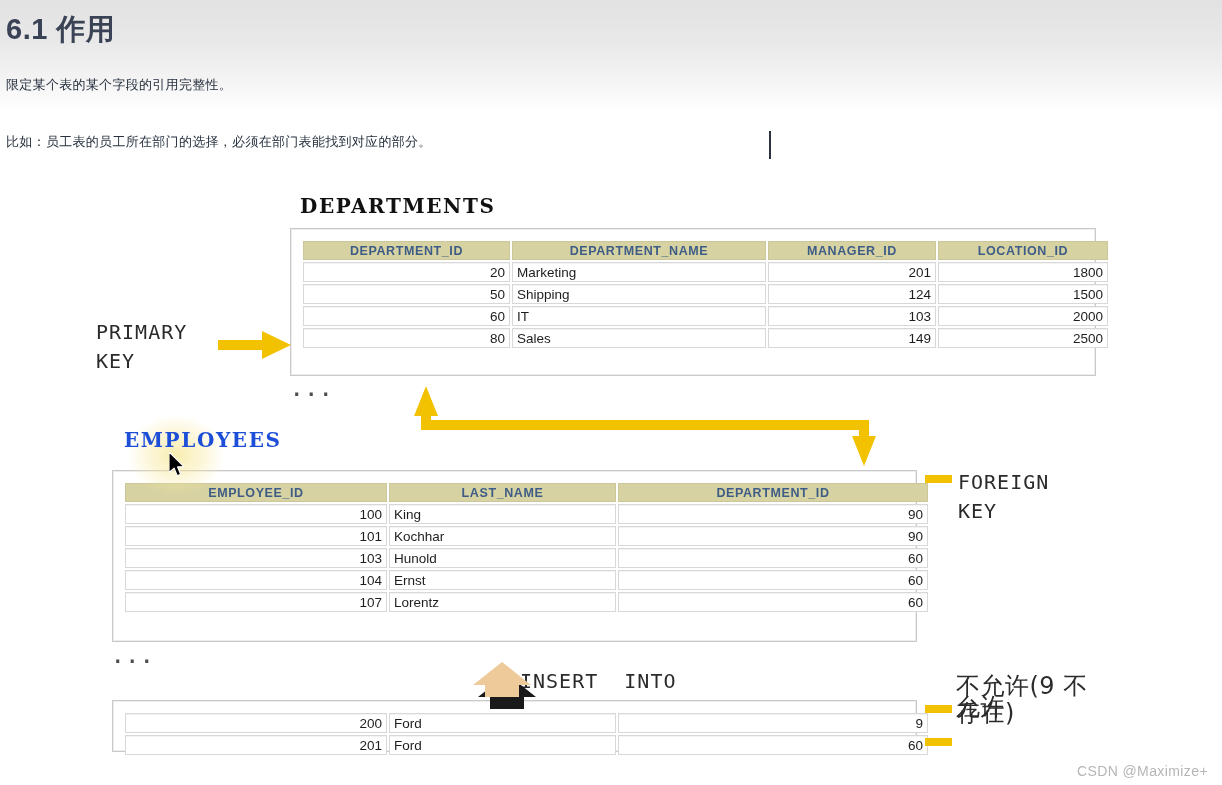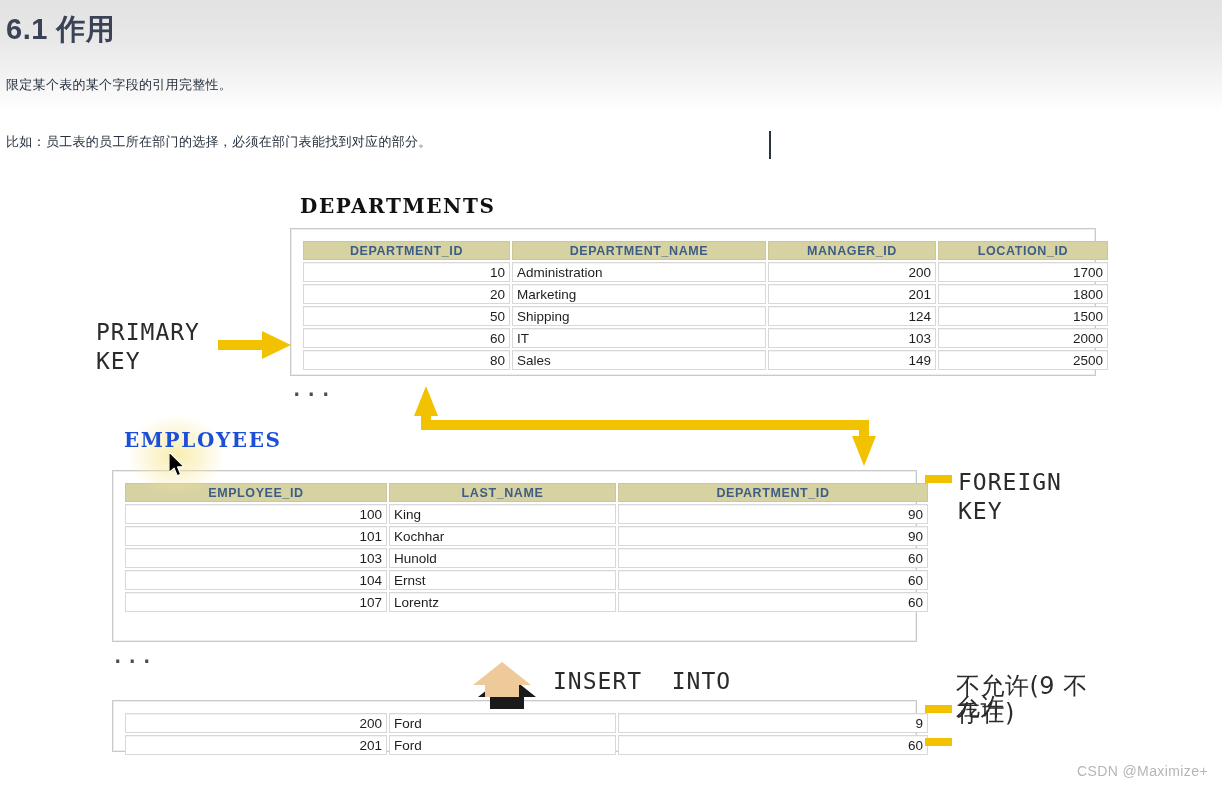--- a/index.html
+++ b/index.html
@@ -144,29 +144,29 @@
     letter-spacing: 3px;
     color: #4d4d4d;
   }
   #ellipsis-departments { left: 291px; top: 378px; }
   #ellipsis-employees   { left: 112px; top: 645px; }
 
   
   .mono-label {
     position: absolute;
     font-family: "DejaVu Sans Mono", "Liberation Mono", monospace;
-    font-size: 23px;
+    font-size: 20px;
     color: #2b2b2b;
     letter-spacing: 1px;
     line-height: 29px;
     white-space: pre;
   }
   #primary-key-label { left: 96px; top: 318px; }
   #foreign-key-label { left: 958px; top: 468px; }
-  #insert-into-label { left: 553px; top: 667px; }
+  #insert-into-label { left: 520px; top: 667px; }
 
   
   #diagram-arrows {
     position: absolute;
     left: 0; top: 0;
     width: 1222px; height: 785px;
     pointer-events: none;
     z-index: 3;
   }
 
@@ -238,26 +238,20 @@
     <thead>
       <tr>
         <th>DEPARTMENT_ID</th>
         <th>DEPARTMENT_NAME</th>
         <th>MANAGER_ID</th>
         <th>LOCATION_ID</th>
       </tr>
     </thead>
     <tbody>
       <tr>
-        <td class="num">10</td>
-        <td class="txt">Administration</td>
-        <td class="num">200</td>
-        <td class="num">1700</td>
-      </tr>
-      <tr>
         <td class="num">20</td>
         <td class="txt">Marketing</td>
         <td class="num">201</td>
         <td class="num">1800</td>
       </tr>
       <tr>
         <td class="num">50</td>
         <td class="txt">Shipping</td>
         <td class="num">124</td>
         <td class="num">1500</td>

